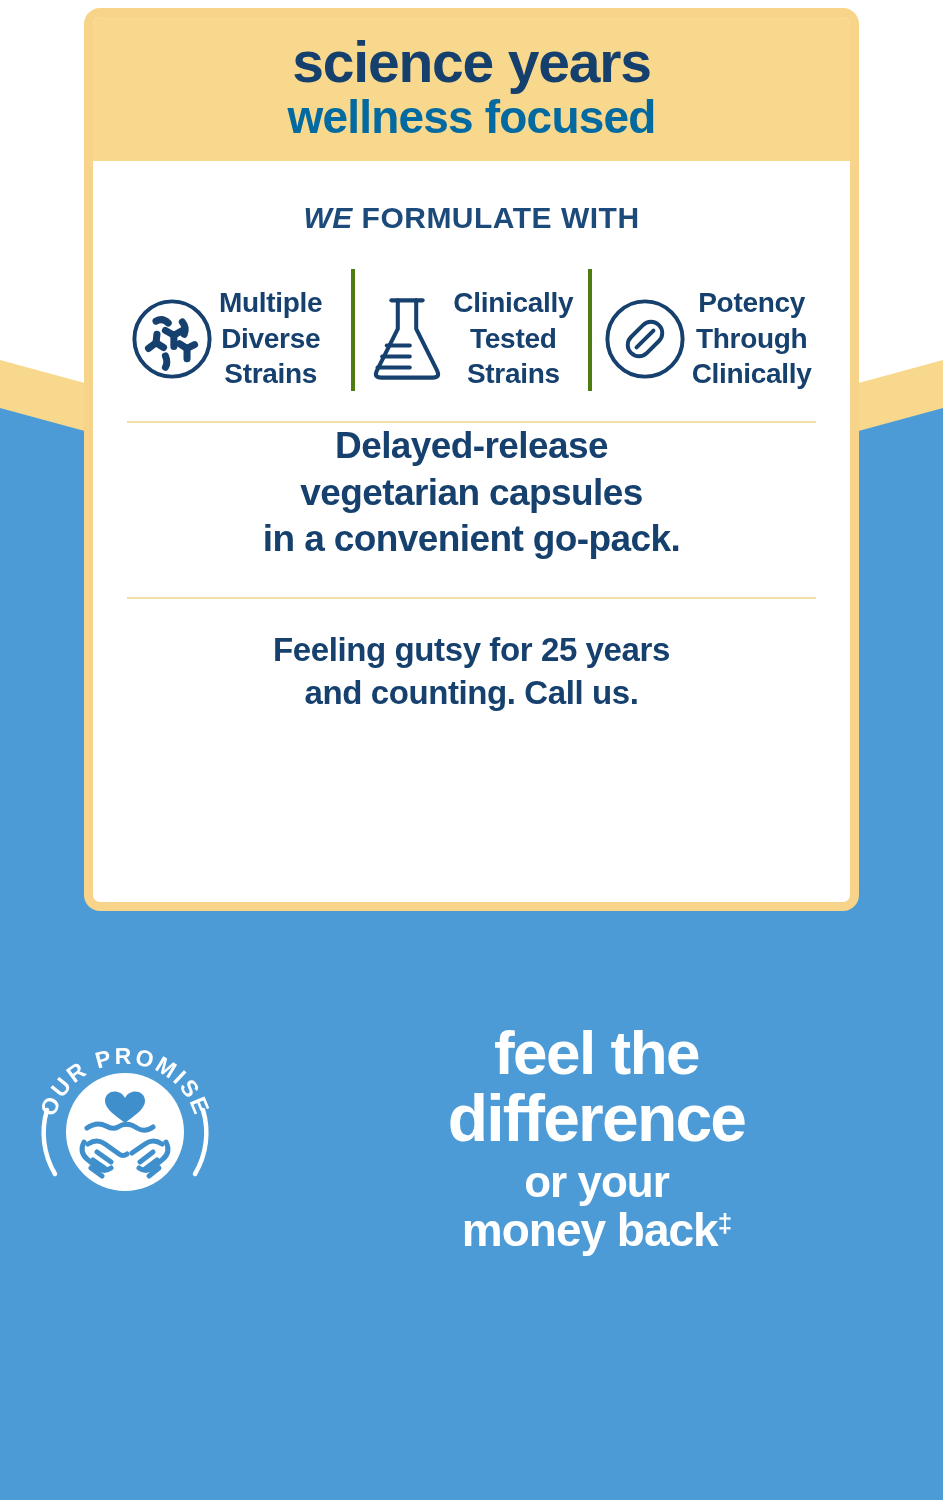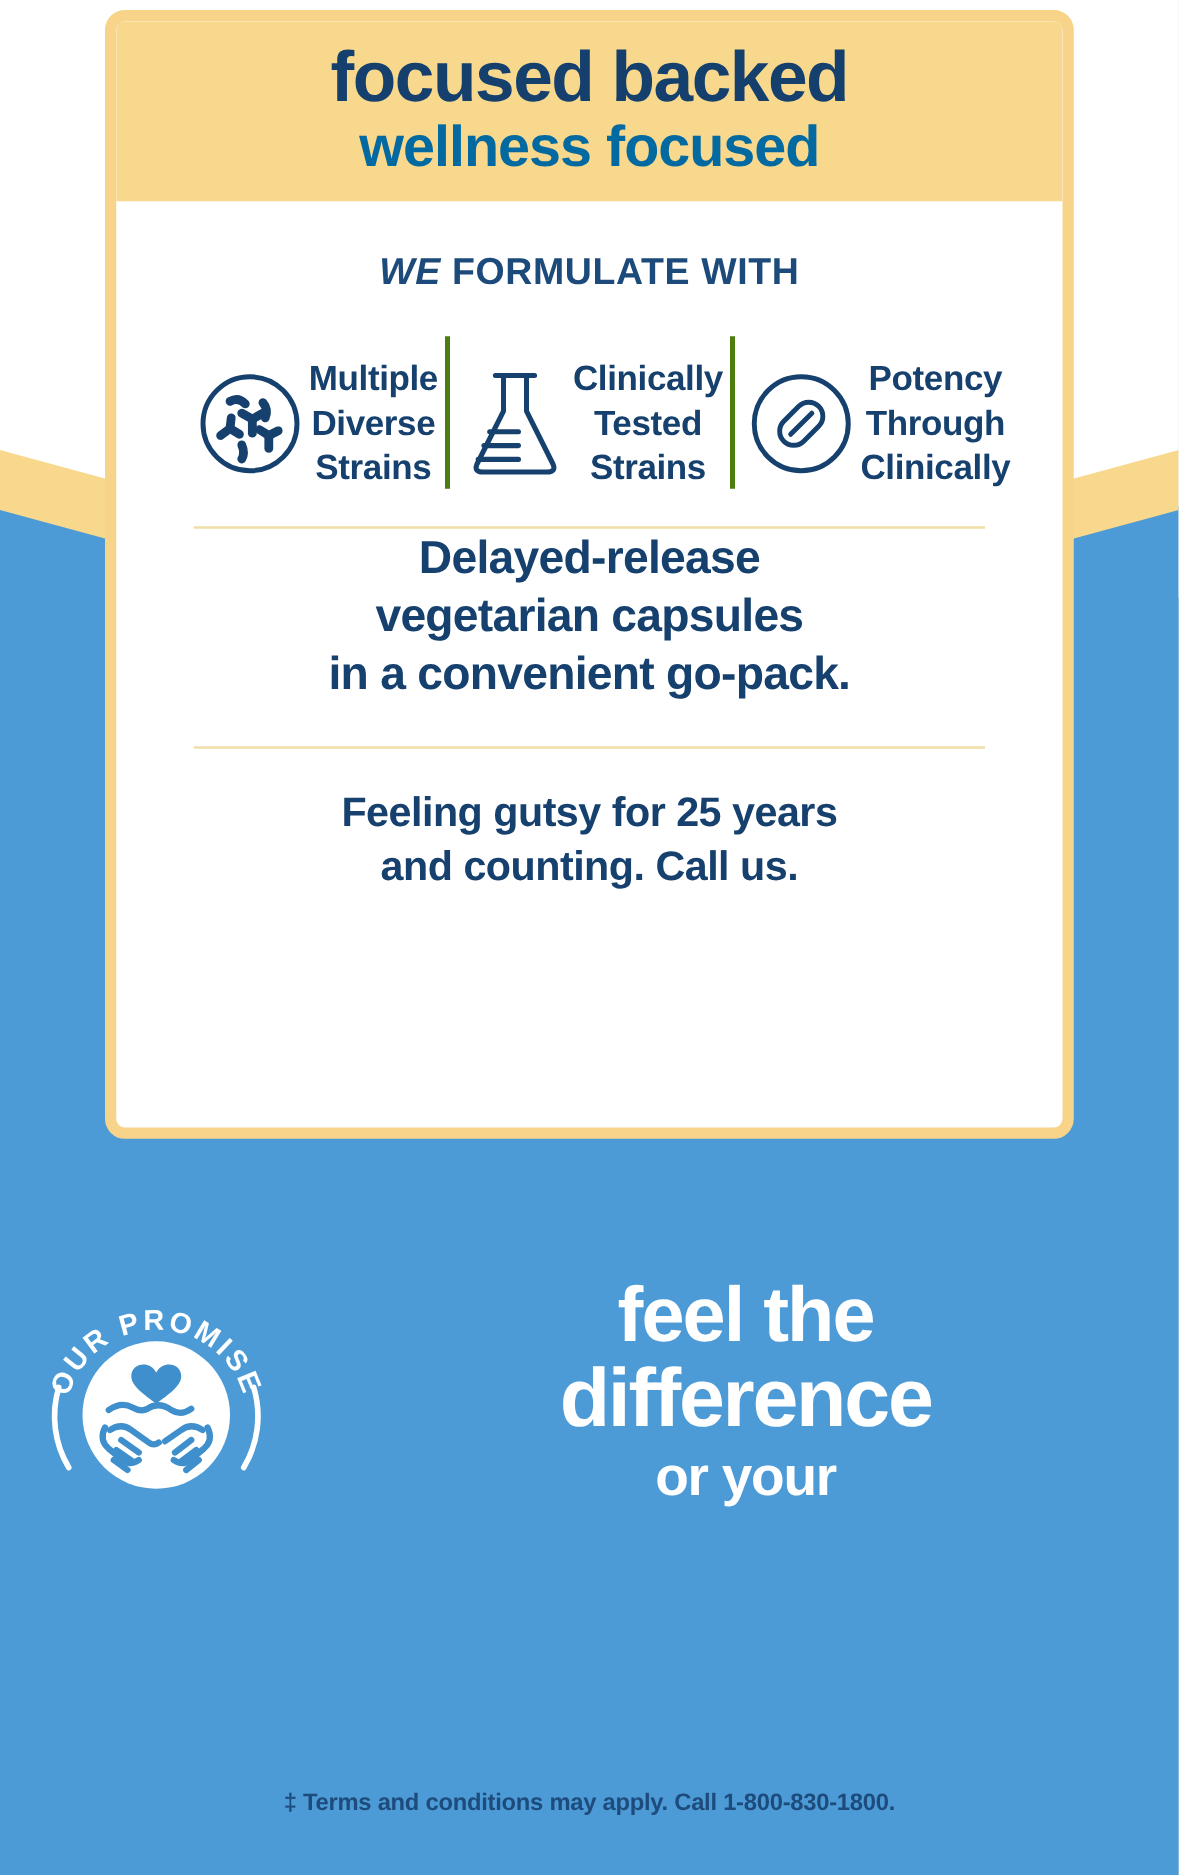--- a/index.html
+++ b/index.html
@@ -64,21 +64,21 @@
   .hdr-line2 {
     color: #0369a1;
     font-size: 46px;
     font-weight: bold;
     line-height: 1.05;
     letter-spacing: -0.8px;
     margin-top: 2px;
   }
 
   #card-body {
-    padding: 0 54px;
+    padding: 0 26px;
     text-align: center;
   }
 
   .formulate-head {
     color: #1c4a7a;
     font-size: 30px;
     font-weight: bold;
     letter-spacing: 0.5px;
     margin-top: 40px;
   }
@@ -225,21 +225,21 @@
     <rect x="0" y="478" width="943" height="1022" fill="#4d9bd6"></rect>
 
     <path d="M0,360 L265,432 L265,480 L0,408 Z" fill="#f8d88c"></path>
 
     <path d="M943,360 L678,432 L678,480 L943,408 Z" fill="#f8d88c"></path>
   </svg>
 
   <div id="card">
 
     <div id="card-header">
-      <div class="hdr-line1">focused backed</div>
+      <div class="hdr-line1">science years</div>
       <div class="hdr-line2">wellness focused</div>
     </div>
 
     <div id="card-body">
 
       <div class="formulate-head">
         <span class="we">WE</span><span> FORMULATE WITH</span>
       </div>
 
       <div id="features">
@@ -363,20 +363,18 @@
         <text font-family="Liberation Sans, sans-serif" font-size="23" font-weight="bold" fill="#ffffff" letter-spacing="3.2" transform="translate(0,72)">
           <textPath href="#arcBot" startOffset="50%" text-anchor="middle">TO YOU</textPath>
         </text>
       </svg>
     </div>
 
     <div id="promise-copy">
       <div class="pc-l1">feel the</div>
       <div class="pc-l2">difference</div>
       <div class="pc-l3">or your</div>
+      <div class="pc-l4"><span>money back</span><span class="dagger">‡</span></div>
     </div>
   </div>
 
-  <div id="footer">
-    <span>‡ Terms and conditions may apply. Call 1-800-830-1800.</span>
-  </div>
 
 </div>
 
 </body></html>

